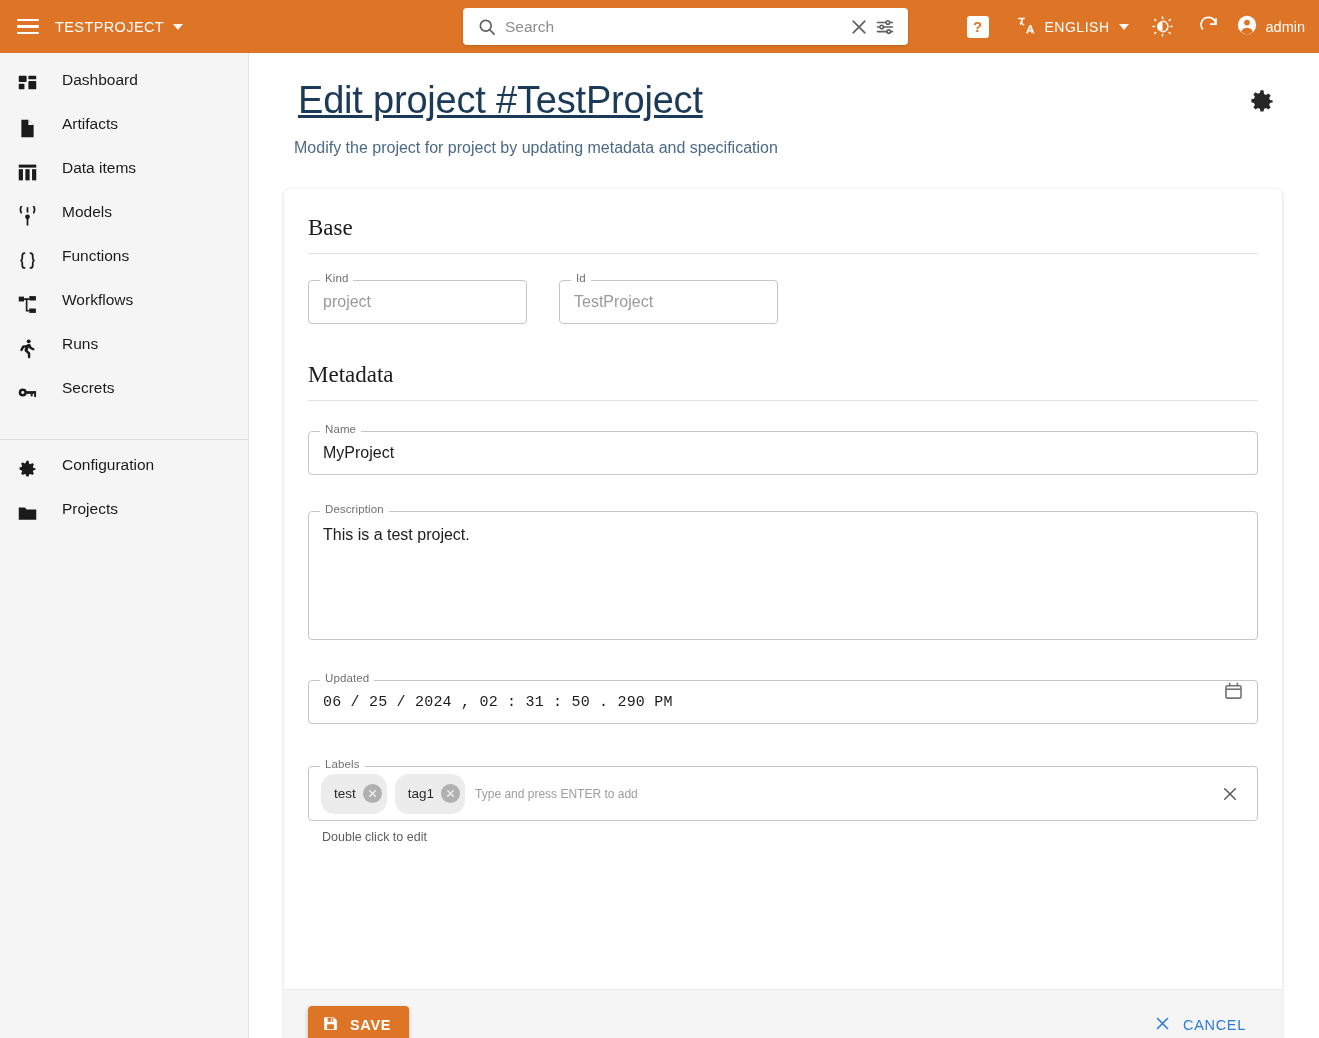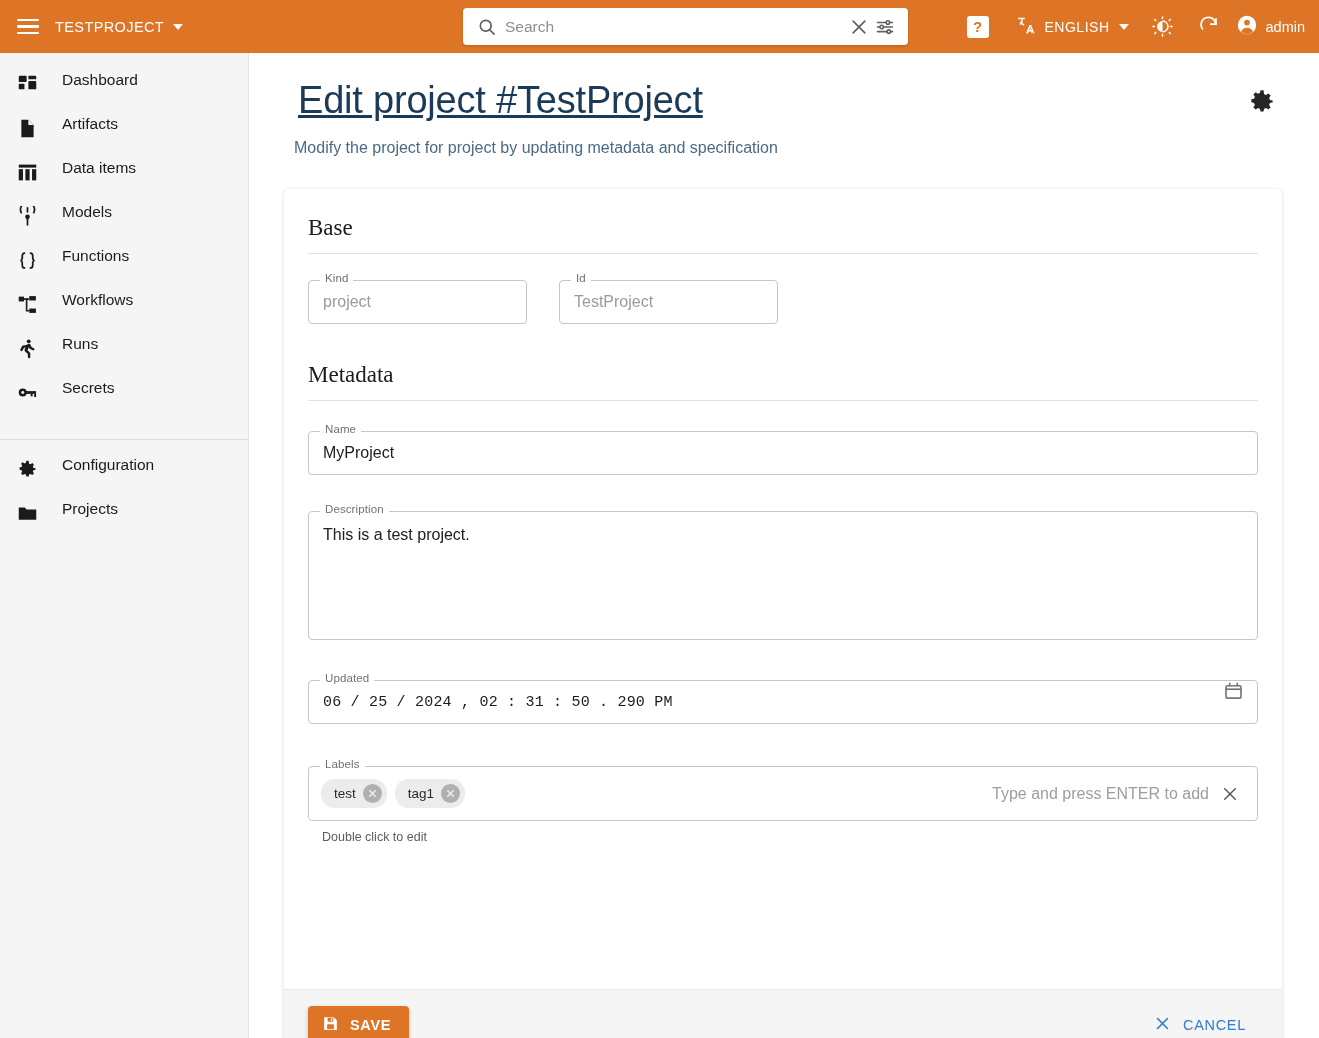--- a/index.html
+++ b/index.html
@@ -165,33 +165,33 @@
   }
   .cal-btn { padding-right: 13px; cursor: pointer; display: flex; align-items: center; }
 
   
   .chips-fieldset {
     display: flex; align-items: center; min-height: 55px; padding: 0 8px 0 12px;
   }
   .chip {
     display: inline-flex; align-items: center;
     background: #ececec; border-radius: 14px;
-    height: 29px; padding: 0 5px 0 13px; margin-right: 8px;
+    height: 40px; padding: 0 5px 0 13px; margin-right: 8px;
     font-size: 13.5px; color: #2a2a2a;
   }
   .chip-x {
     width: 19px; height: 19px; border-radius: 50%;
     background: #b0b0b0; color: #ececec;
     margin-left: 7px; cursor: pointer;
     display: flex; align-items: center; justify-content: center;
   }
   .chips-input {
     flex: 1; border: none; outline: none; background: transparent;
     font-family: "Liberation Sans", sans-serif;
-    font-size: 16px; color: #2a2a2a; height: 30px; text-align: right;
+    font-size: 12px; color: #2a2a2a; height: 30px;
   }
   .chips-input::placeholder { color: #9e9e9e; }
   .chips-clear { padding: 0 10px; cursor: pointer; display: flex; align-items: center; }
   .helper-text {
     font-size: 12.5px; color: #5d5d5d; margin-top: 9px; padding-left: 14px;
   }
 
   
   .card-footer {
     position: absolute; left: 0; bottom: 0;

